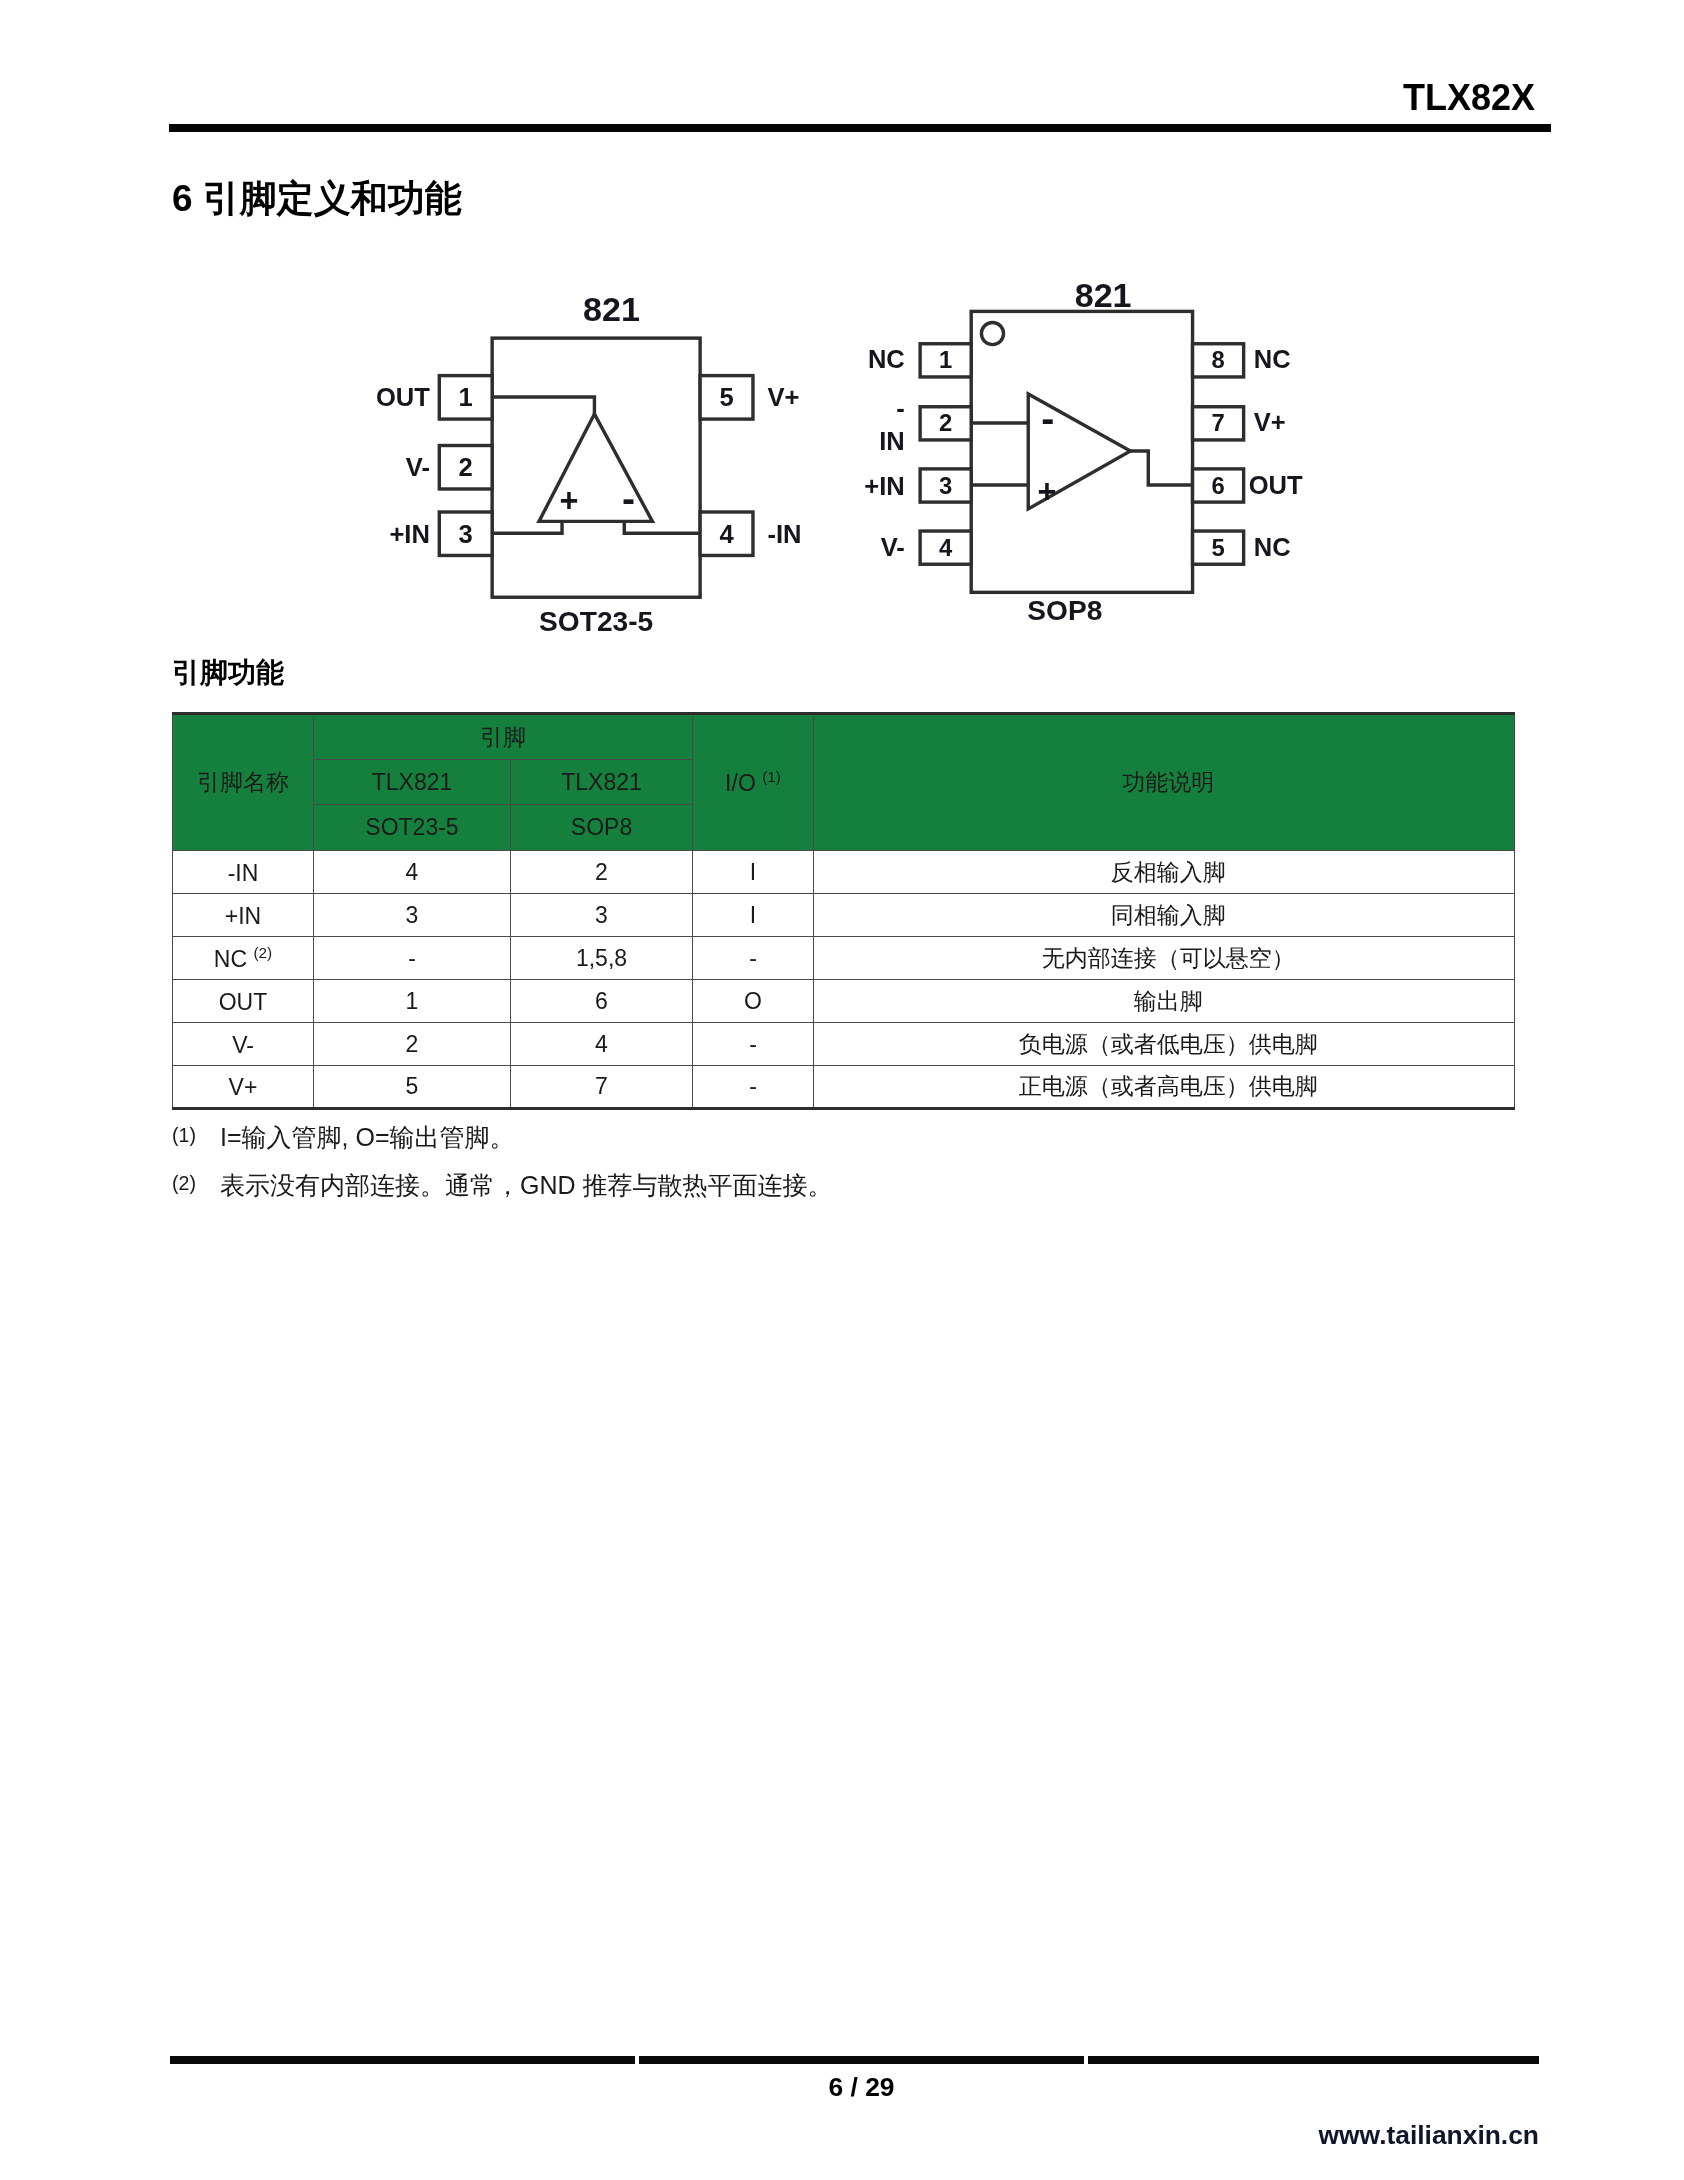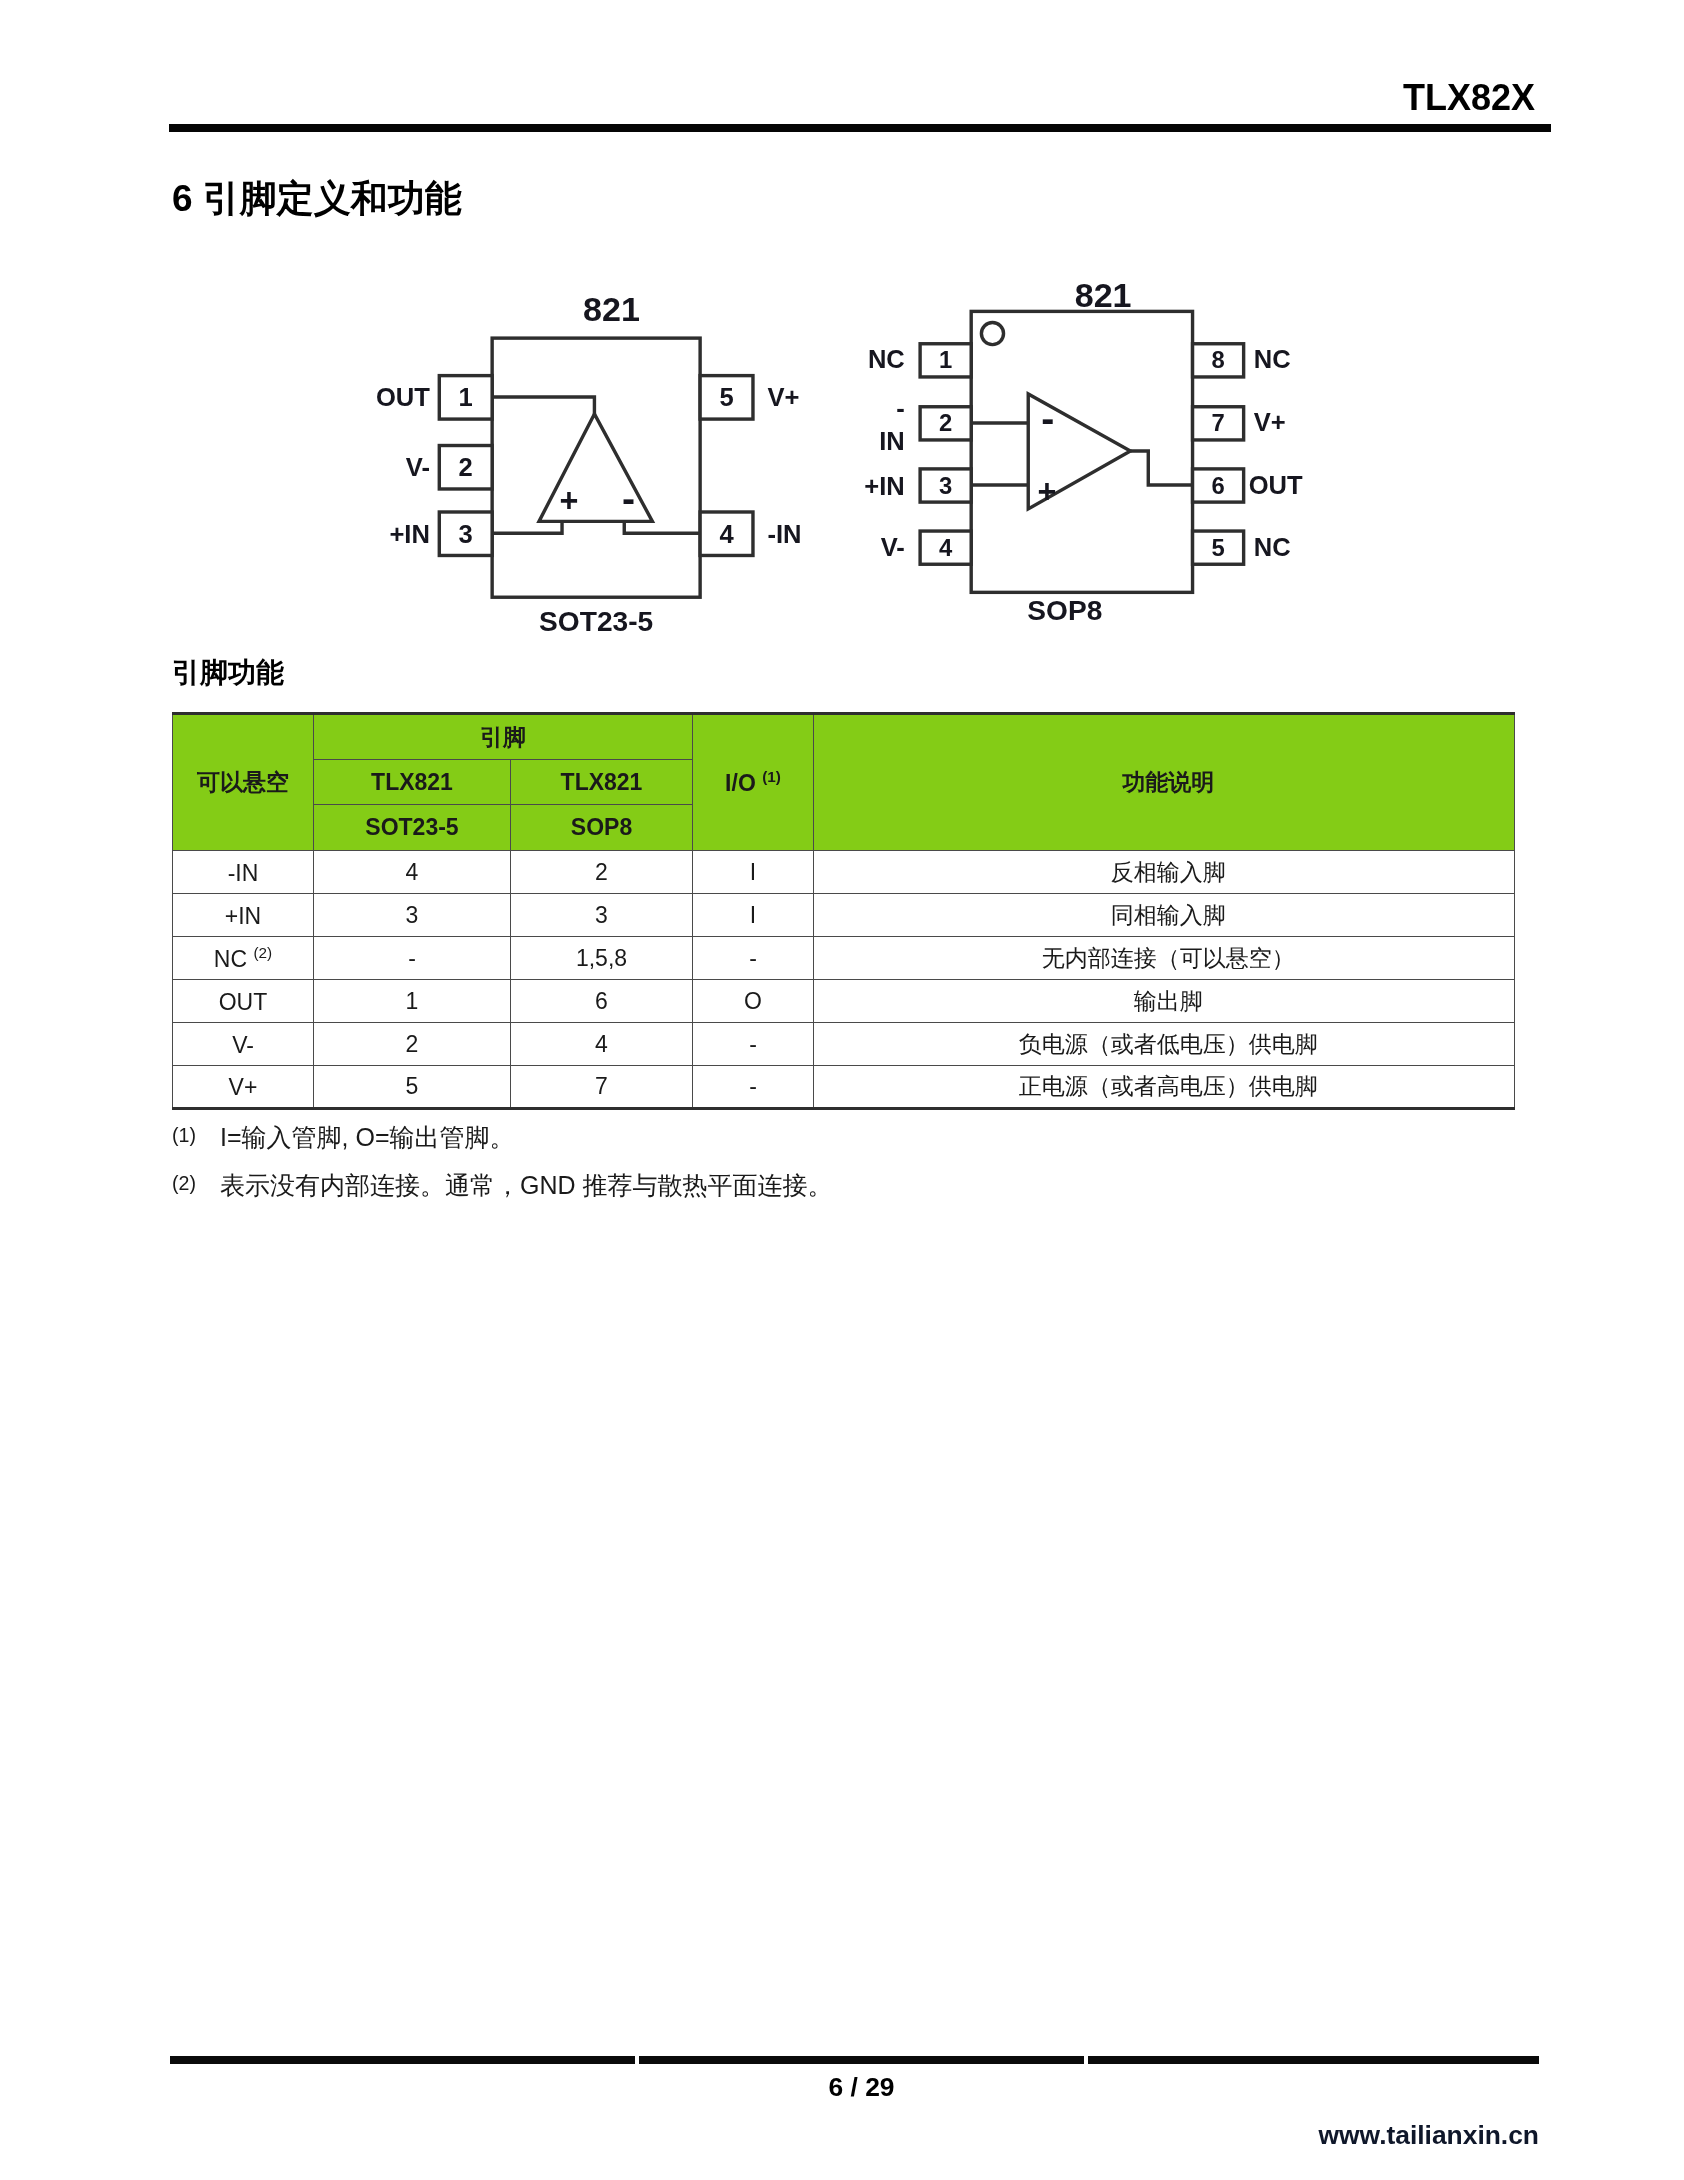--- a/index.html
+++ b/index.html
@@ -23,21 +23,21 @@
   .pin-table {
     position:absolute; left:172px; top:712px; width:1342px;
     border-collapse:collapse; table-layout:fixed;
     font-size:23px; color:#1a1a1a;
     border-top:3.4px solid #2e2e2e; border-bottom:3.4px solid #2e2e2e;
   }
   .pin-table th, .pin-table td {
     border:1.7px solid #4a4a4a; text-align:center; vertical-align:middle;
     font-weight:normal; padding:0 5.1px;
   }
-  .pin-table th { background:#84cc16; font-weight:bold; }
+  .pin-table th { background:#15803d; font-weight:normal; }
   .pin-table .left { text-align:center; padding-left:13.6px; }
   .pin-table tr.h1 { height:46px; } .pin-table tr.h2 { height:45px; } .pin-table tr.h3 { height:46px; }
   .pin-table tr.data { height:43px; }
   .pin-table sup { font-size:15.3px; }
 
   .footnote { position:absolute; left:172px; display:flex; color:#1a1a1a; }
   .fn-num { width:48px; font-size:19.6px; padding-top:2.6px; }
   .fn-text { font-size:25px; }
 
   .foot-rule { position:absolute; top:2056px; height:7.7px; background:#0a0a0a; }
@@ -123,21 +123,21 @@
   <table class="pin-table">
     <colgroup>
       <col style="width:141px">
         <col style="width:197px">
         <col style="width:182px">
         <col style="width:121px">
         <col style="width:701px">
     </colgroup>
     <tbody>
         <tr class="h1">
-      <th rowspan="3">可以悬空</th>
+      <th rowspan="3">引脚名称</th>
       <th colspan="2">引脚</th>
       <th rowspan="3">
         <span>I/O</span>&nbsp;<sup>(1)</sup>
       </th>
       <th rowspan="3" class="left">功能说明</th>
     </tr>
     <tr class="h2">
       <th>TLX821</th>
       <th>TLX821</th>
     </tr>

